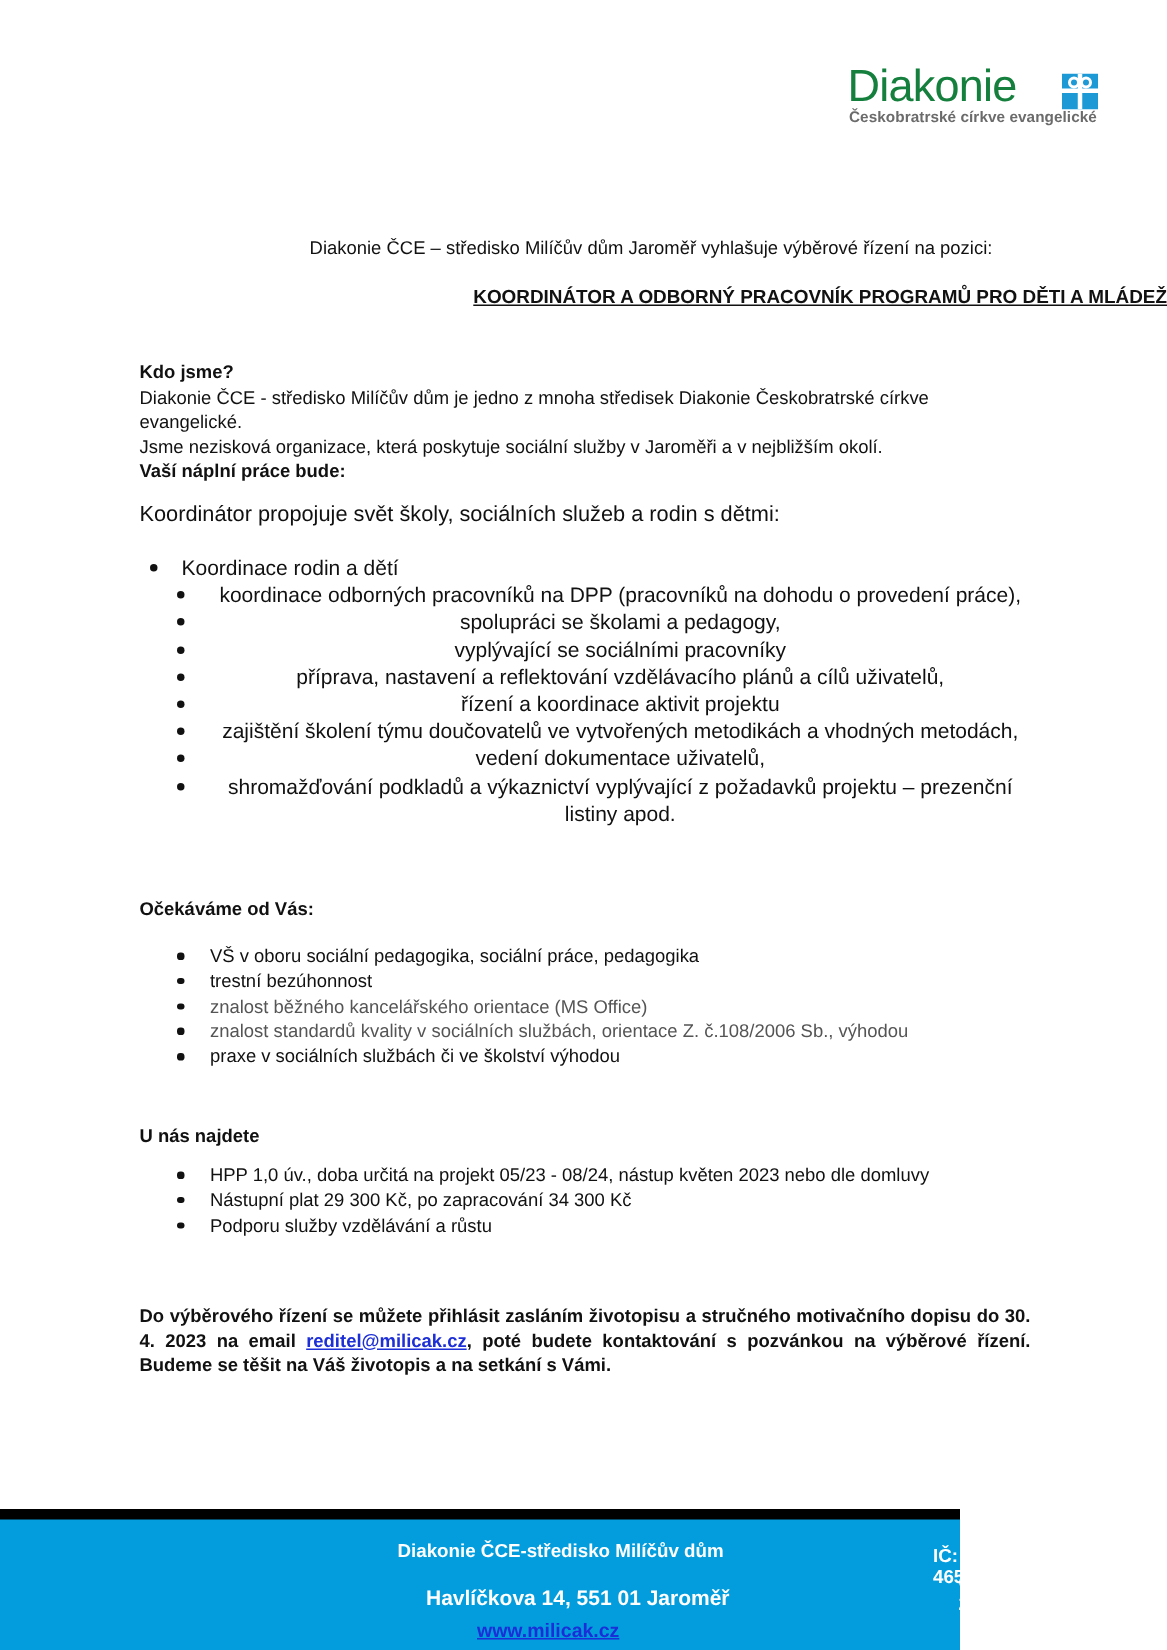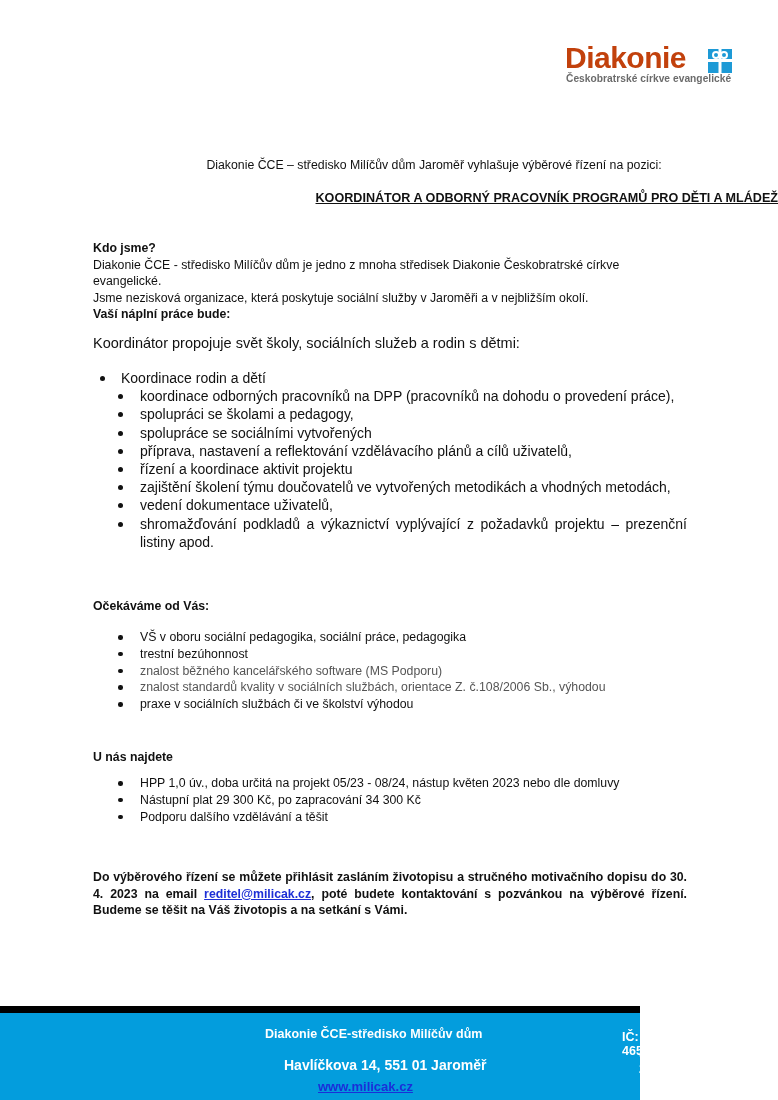--- a/index.html
+++ b/index.html
@@ -2,21 +2,21 @@
 <html><head>
 <meta charset="utf-8">
 <style>
   html, body { margin: 0; padding: 0; background: #ffffff; }
   body { width: 778px; height: 1100px; position: relative; overflow: hidden;
          font-family: "Liberation Sans", "DejaVu Sans", sans-serif; color: #111; }
 
   
   .logo { position: absolute; left: 565px; top: 44px; width: 180px; height: 44px; }
   .logo-word { position: absolute; left: 0; top: -2px; font-family: "Liberation Sans", sans-serif;
-               font-weight: bold; font-size: 30px; letter-spacing: -0.5px; color: #c2410c; line-height: 32px; }
+               font-weight: normal; font-size: 30px; letter-spacing: -0.5px; color: #15803d; line-height: 32px; }
   .logo-sub { position: absolute; left: 1px; top: 29px; font-family: "Liberation Sans", sans-serif;
               font-weight: bold; font-size: 10.2px; color: #6b6b6b; white-space: nowrap; letter-spacing: 0.05px; }
   .logo-icon { position: absolute; left: 143px; top: 5px; width: 24px; height: 24px; }
 
   .doc { position: absolute; left: 93px; width: 594px; font-size: 12.3px; line-height: 16.6px; }
 
   .intro { position: absolute; left: 0; top: 158px; width: 778px; text-align: center; font-size: 12.3px; padding-left: 45px; }
   .headline { position: absolute; left: 0; top: 191px; width: 778px; text-align: right;
               font-weight: bold; text-decoration: underline; font-size: 12.6px; }
 
@@ -25,21 +25,21 @@
 
   ul { list-style: none; margin: 0; padding: 0; }
   li { position: relative; }
   li .dot { position: absolute; width: 5px; height: 5px; border-radius: 50%; background: #111; }
 
   .lead { font-size: 14.5px; line-height: 18px; }
 
   .l1 { font-size: 14px; line-height: 18.2px; }
   .l1 > li { padding-left: 28px; }
   .l1 > li > .dot { left: 7px; top: 7px; }
-  .l2 > li { padding-left: 47px; }
+  .l2 > li { padding-left: 47px; text-align: center; }
   .l2 > li > .dot { left: 25px; top: 7px; }
   .just { text-align: justify; padding-right: 0; }
 
   .l3 { font-size: 12.3px; line-height: 16.8px; }
   .l3 > li { padding-left: 47px; }
   .l3 > li > .dot { left: 25px; top: 6px; width: 4.5px; height: 4.5px; }
   .gray { color: #555; }
 
   .apply { font-weight: bold; text-align: justify; font-size: 12.3px; line-height: 16.6px; }
   .apply a { color: #1d2fd6; text-decoration: underline; }
@@ -84,50 +84,50 @@
 <div class="doc" style="top:369px;">
   <ul class="l1">
     <li>
       <span class="dot"></span>
       <span>Koordinace rodin a dětí</span>
     </li>
   </ul>
   <ul class="l1 l2">
     <li><span class="dot"></span><span>koordinace odborných pracovníků na DPP (pracovníků na dohodu o provedení práce),</span></li>
     <li><span class="dot"></span><span>spolupráci se školami a pedagogy,</span></li>
-    <li><span class="dot"></span><span>spolupráce se sociálními vytvořených</span></li>
+    <li><span class="dot"></span><span>vyplývající se sociálními pracovníky</span></li>
     <li><span class="dot"></span><span>příprava, nastavení a reflektování vzdělávacího plánů a cílů uživatelů,</span></li>
     <li><span class="dot"></span><span>řízení a koordinace aktivit projektu</span></li>
     <li><span class="dot"></span><span>zajištění školení týmu doučovatelů ve vytvořených metodikách a vhodných metodách,</span></li>
     <li><span class="dot"></span><span>vedení dokumentace uživatelů,</span></li>
     <li class="just"><span class="dot"></span><span>shromažďování podkladů a výkaznictví vyplývající z požadavků projektu – prezenční listiny apod.</span></li>
   </ul>
 </div>
 
 <div class="doc" style="top:598px;">
   <p class="h">Očekáváme od Vás:</p>
 </div>
 <div class="doc" style="top:629px;">
   <ul class="l3">
     <li><span class="dot"></span><span>VŠ v oboru sociální pedagogika, sociální práce, pedagogika</span></li>
     <li><span class="dot"></span><span>trestní bezúhonnost</span></li>
-    <li class="gray"><span class="dot"></span><span>znalost běžného kancelářského software (MS Podporu)</span></li>
+    <li class="gray"><span class="dot"></span><span>znalost běžného kancelářského orientace (MS Office)</span></li>
     <li class="gray"><span class="dot"></span><span>znalost standardů kvality v sociálních službách, orientace Z. č.108/2006 Sb., výhodou</span></li>
     <li><span class="dot"></span><span>praxe v sociálních službách či ve školství výhodou</span></li>
   </ul>
 </div>
 
 <div class="doc" style="top:749px;">
   <p class="h">U nás najdete</p>
 </div>
 <div class="doc" style="top:775px;">
   <ul class="l3">
     <li><span class="dot"></span><span>HPP 1,0 úv., doba určitá na projekt 05/23 - 08/24, nástup květen 2023 nebo dle domluvy</span></li>
     <li><span class="dot"></span><span>Nástupní plat 29 300 Kč, po zapracování 34 300 Kč</span></li>
-    <li><span class="dot"></span><span>Podporu dalšího vzdělávání a těšit</span></li>
+    <li><span class="dot"></span><span>Podporu služby vzdělávání a růstu</span></li>
   </ul>
 </div>
 
 <div class="doc apply" style="top:869px;">
   <span>Do výběrového řízení se můžete přihlásit zasláním životopisu a stručného motivačního dopisu do 30. 4. 2023 na email </span><a href="reditel@milicak.cz">reditel@milicak.cz</a><span>, poté budete kontaktování s pozvánkou na výběrové řízení. Budeme se těšit na Váš životopis a na setkání s Vámi.</span>
 </div>
 
 <div class="footer">
   <div class="f-name">Diakonie ČCE-středisko Milíčův dům</div>
   <div class="f-addr">Havlíčkova 14, 551 01 Jaroměř</div>

